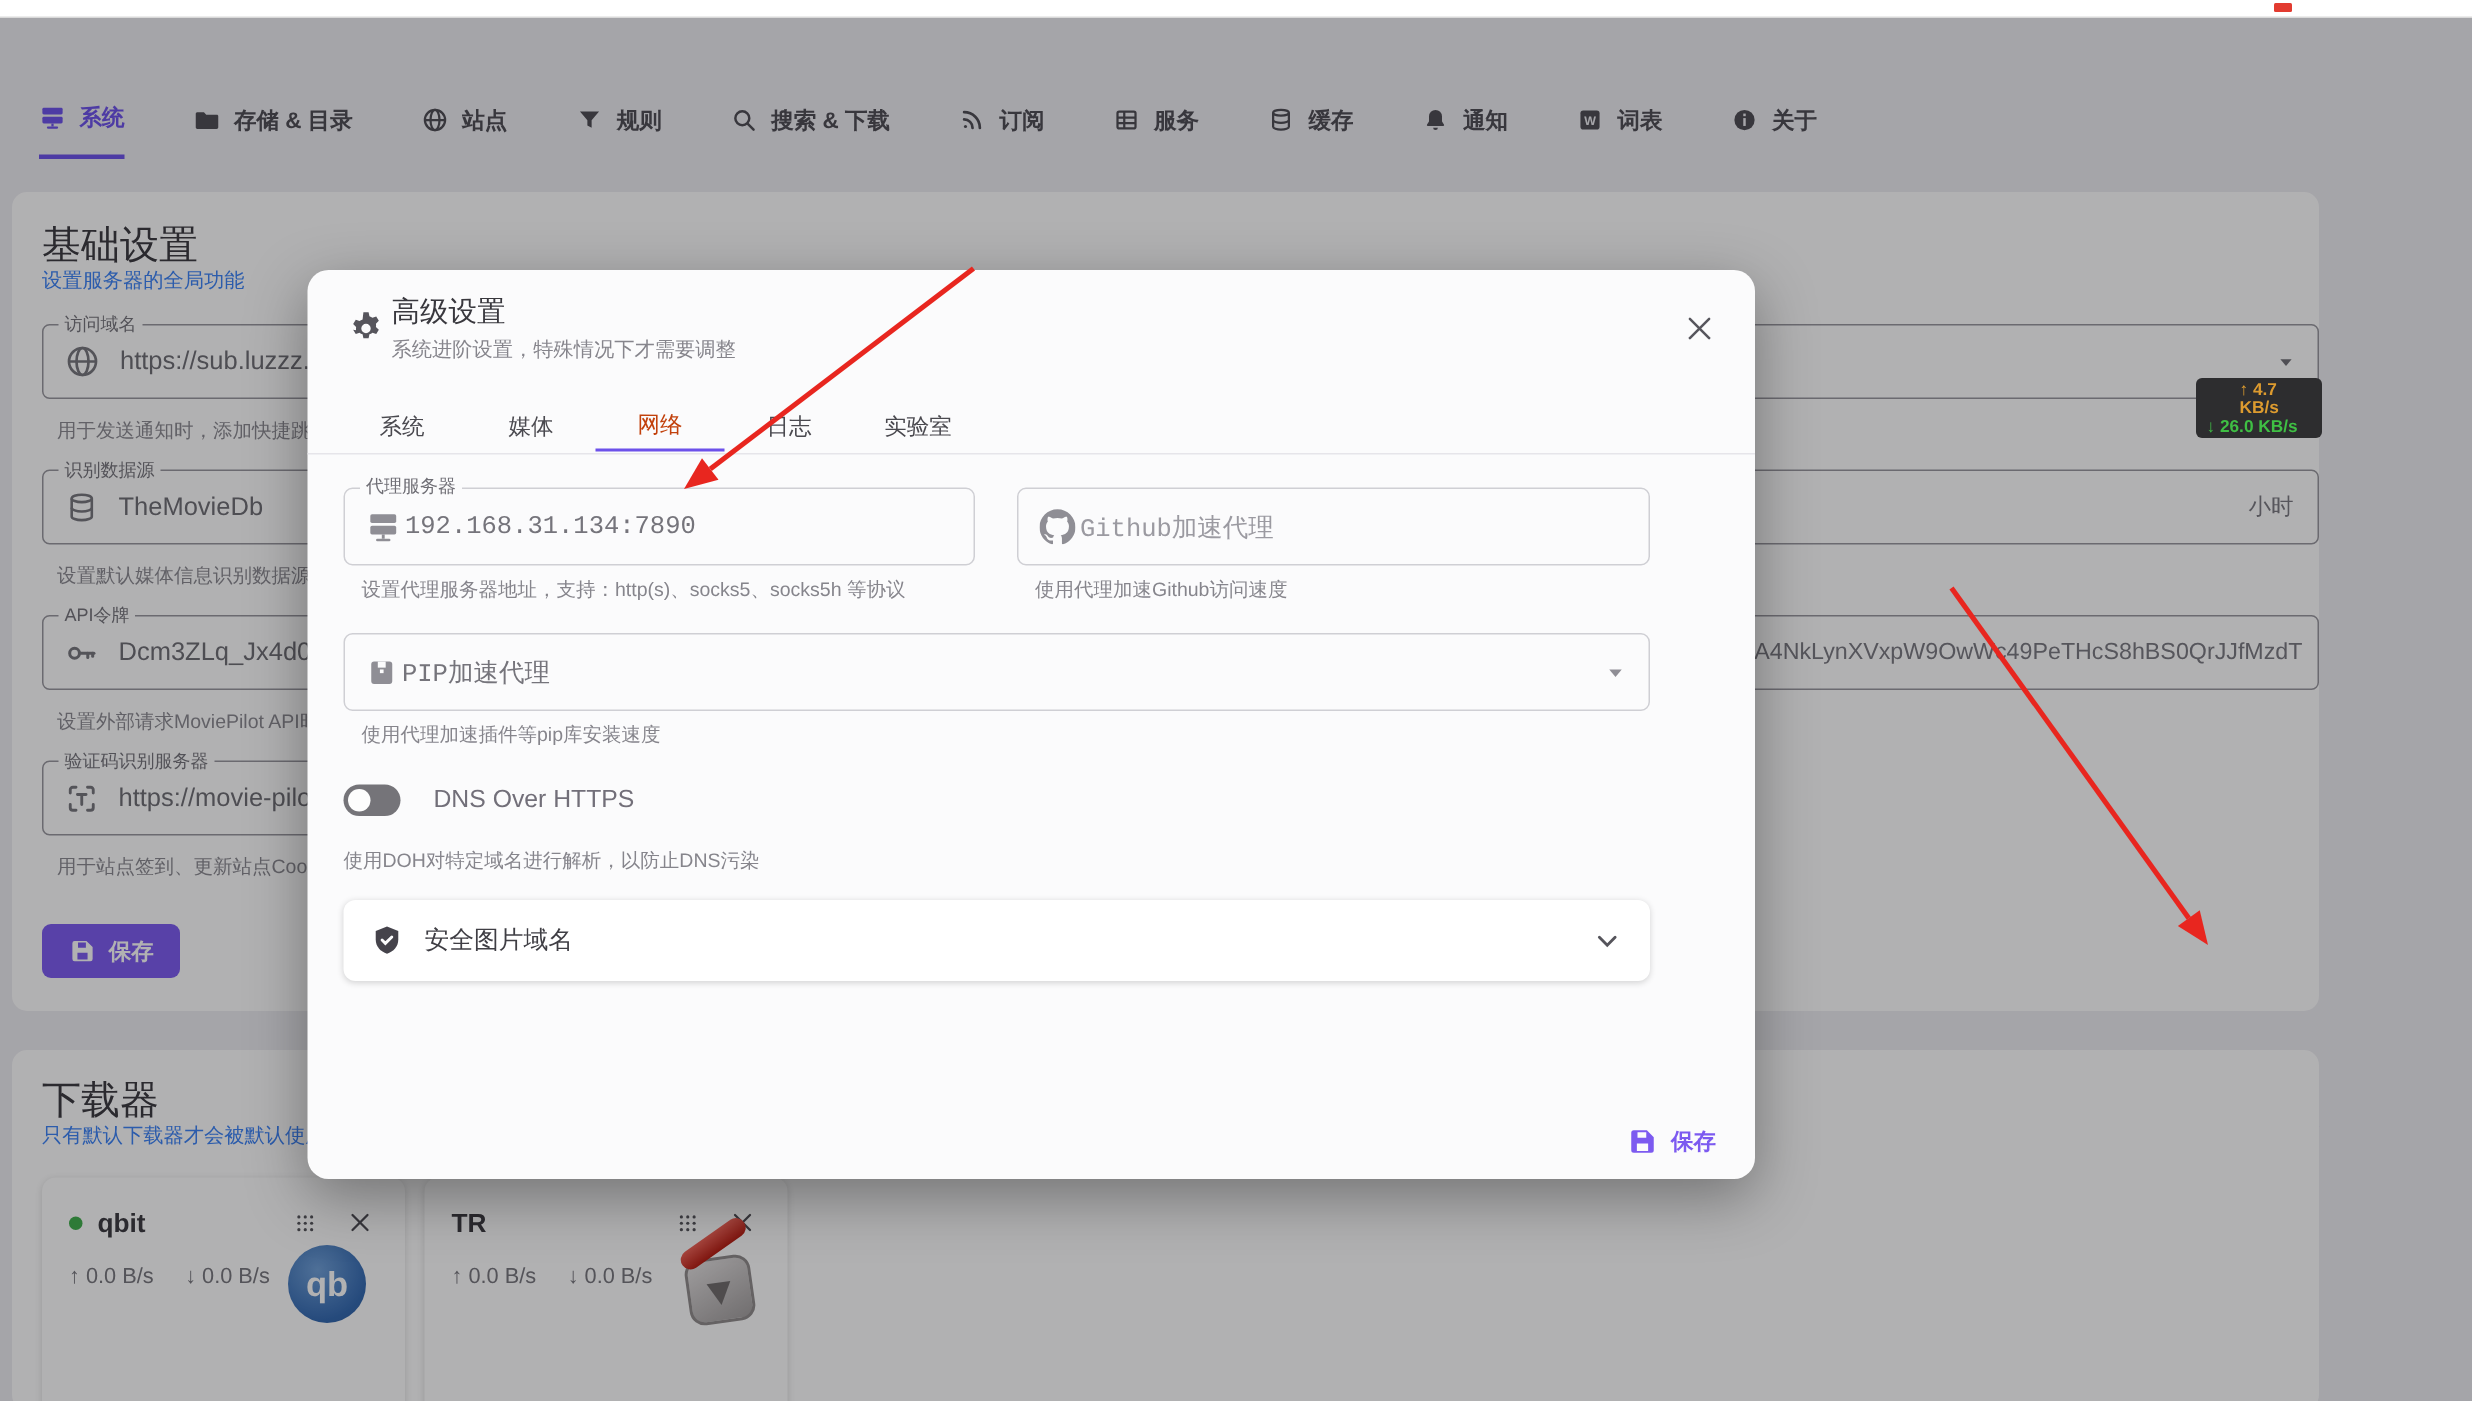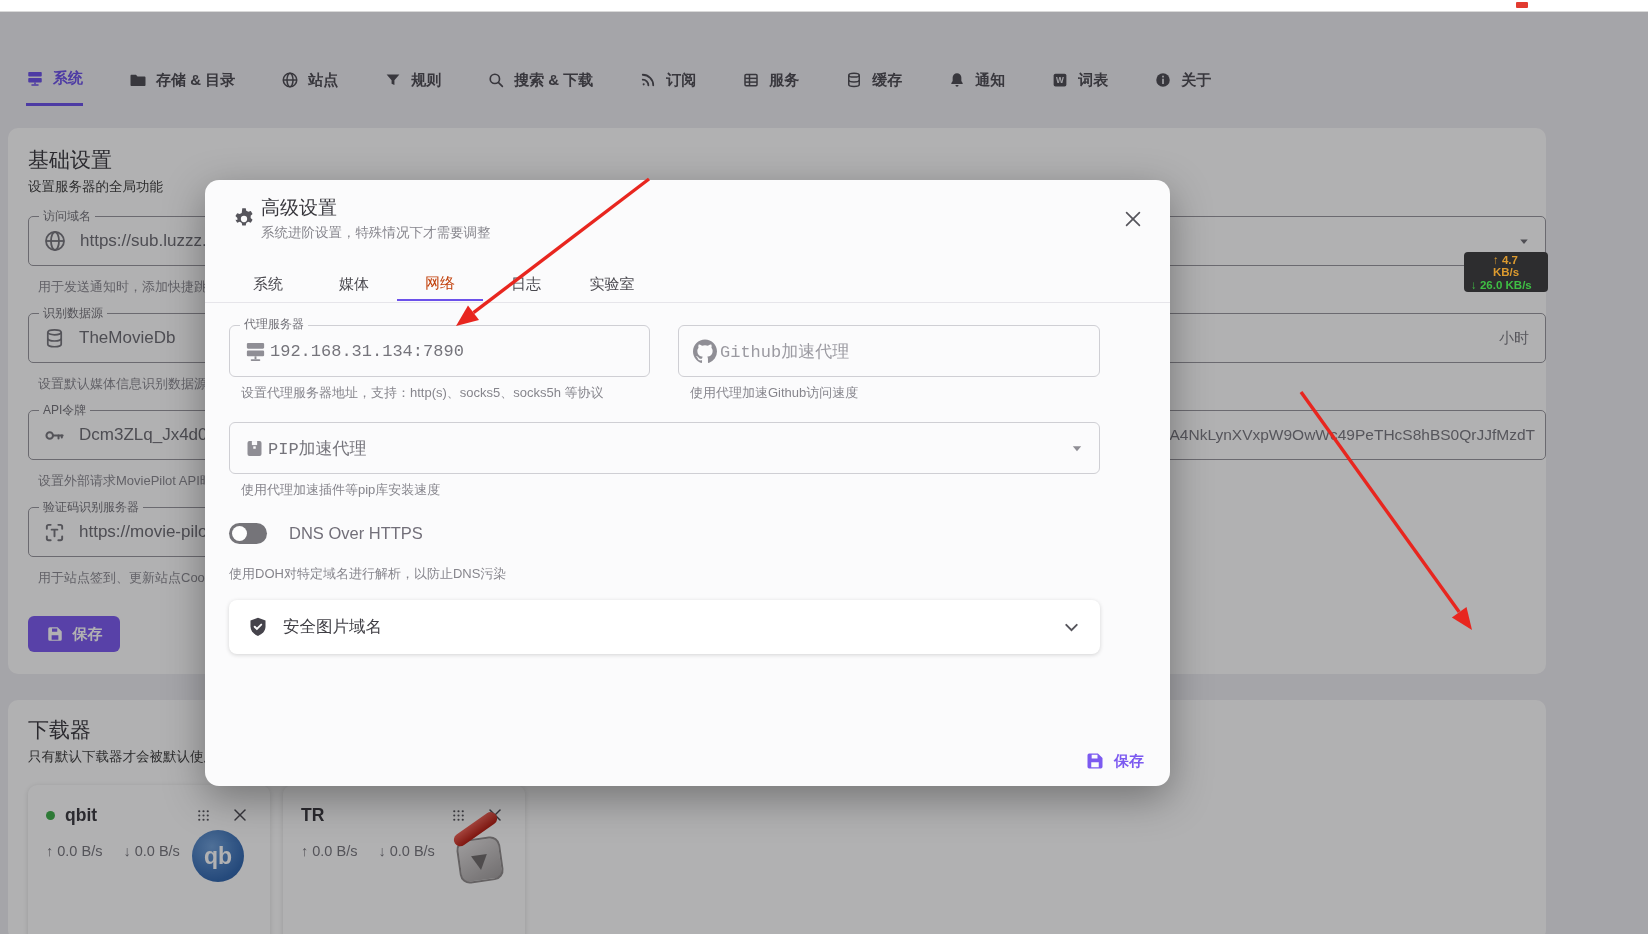--- a/index.html
+++ b/index.html
@@ -26,22 +26,22 @@
   
   .nav { position:absolute; left:0; top:66px; width:1648px; height:40px; display:flex; gap:46px; padding-left:26px; }
   .nav-item { display:flex; align-items:center; gap:9px; font-size:15px; font-weight:bold; color:#4d4c53; padding-bottom:12px; cursor:pointer; }
   .nav-item .nicon { display:flex; }
   .nav-item.active { color:#6c51ea; border-bottom:3px solid #6c51ea; }
 
   
   .card { position:absolute; background:#ffffff; border-radius:10px; }
   .basic-card { left:8px; top:128px; width:1538px; height:546px; }
   .dl-card    { left:8px; top:700px; width:1538px; height:240px; }
-  .card-title { position:absolute; left:20px; font-size:21px; font-weight:500; color:#3a393f; }
-  .card-sub   { position:absolute; left:20px; font-size:13.5px; color:#404040; }
+  .card-title { position:absolute; left:20px; font-size:26px; font-weight:500; color:#3a393f; }
+  .card-sub   { position:absolute; left:20px; font-size:13.5px; color:#3b82f6; }
 
   .ofield { position:absolute; border:1px solid #98979e; border-radius:5px; height:50px; display:flex; align-items:center; padding:0 14px; gap:13px; background:transparent; }
   .ofield .flabel { position:absolute; top:-8px; left:10px; font-size:12px; color:#75747b; background:#ffffff; padding:0 4px; line-height:15px; }
   .ofield .ficon { color:#77767d; display:flex; flex:0 0 auto; }
   .ofield .fvalue { font-size:17px; color:#6e6d74; white-space:nowrap; overflow:hidden; }
   .helper { position:absolute; font-size:13px; color:#8b8a91; white-space:nowrap; overflow:hidden; }
 
   .btn-primary { position:absolute; display:flex; align-items:center; justify-content:center; gap:9px; background:#7c5af0; color:#fff; border-radius:6px; font-size:15px; font-weight:bold; cursor:pointer; }
 
   .rfield { position:absolute; left:1122px; width:416px; }

